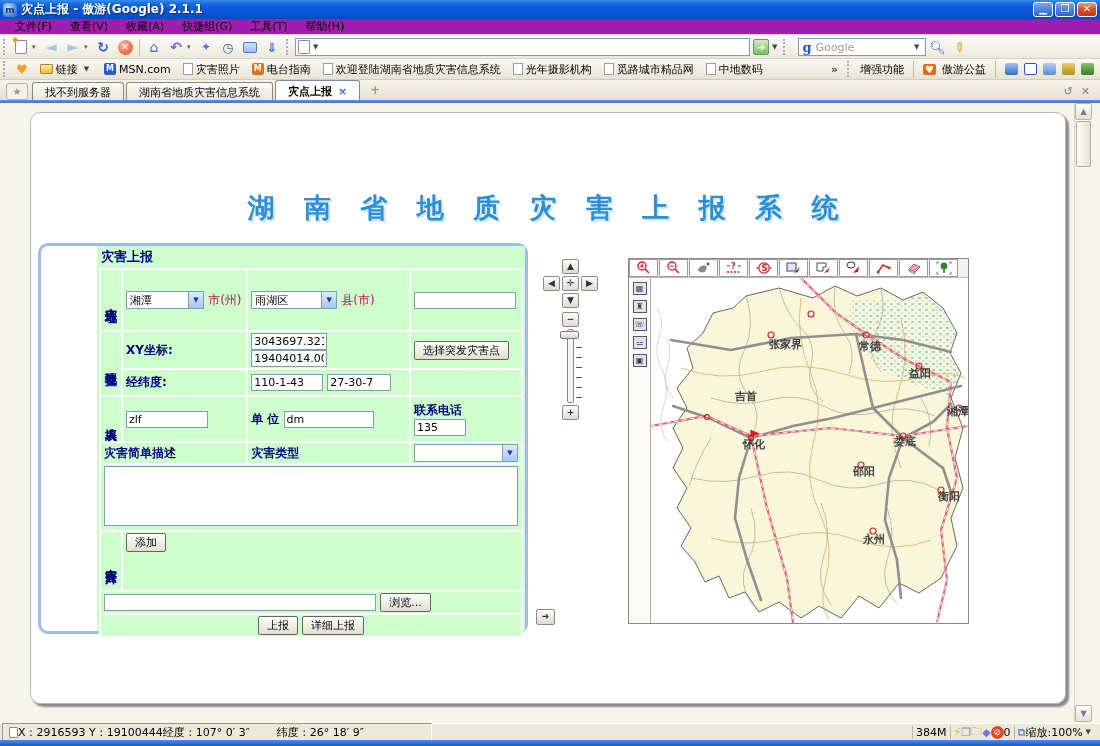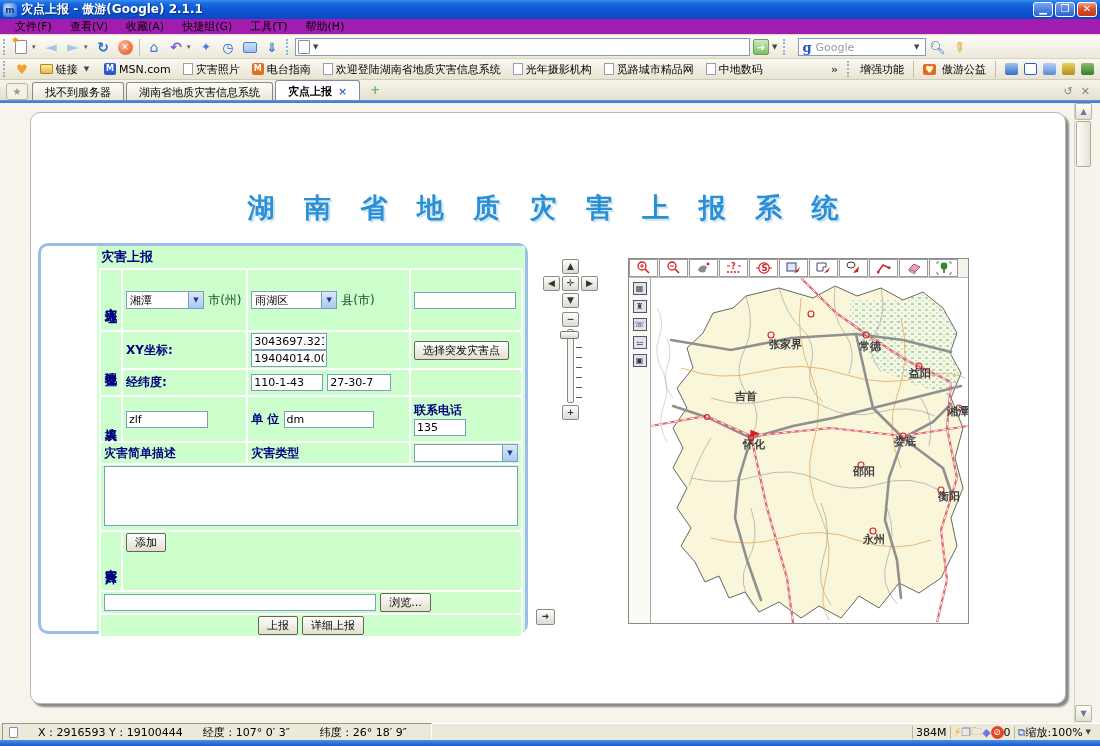--- a/index.html
+++ b/index.html
@@ -90,21 +90,21 @@
   td.vlab { width:18px; }
   .vtext { writing-mode:vertical-lr; text-orientation:upright; letter-spacing:1px; line-height:14px; font-size:12px; color:#000080; font-weight:bold; }
   .xpinput { border:1px solid #7f9db9; background:#fff; height:17px; font-size:11px; font-family:"DejaVu Sans",sans-serif; padding:0 2px; color:#000; font-weight:normal; }
   .xpselect { display:inline-flex; align-items:center; border:1px solid #7f9db9; background:#fff; height:18px; vertical-align:middle; }
   .xpselect .val { padding:0 3px; font-size:11px; color:#000; font-weight:normal; flex:1; white-space:nowrap; overflow:hidden; }
   .xpselect .arr { width:15px; height:16px; background:linear-gradient(180deg,#dceafc,#a8c8f0); border-left:1px solid #7f9db9;
     color:#1a3a8a; font-size:7px; text-align:center; line-height:16px; }
   .xpbtn { border:1px solid #666658; border-radius:2px; background:linear-gradient(#fefefc,#e2dfd0); font-size:11px; color:#000;
     font-weight:normal; padding:1px 8px; height:19px; font-family:"DejaVu Sans",sans-serif; }
   .ftextarea { width:414px; height:60px; border:1px solid #7f9db9; background:#fff; resize:none; }
-  .suffix { font-weight:normal; color:#14532d; font-size:12px; }
+  .suffix { font-weight:normal; color:#be185d; font-size:12px; }
 
   
   .navbtn { width:17px; height:15px; border:1px solid #8a8a8a; border-radius:2px; background:linear-gradient(#fdfdfd,#dedad0);
     color:#333; font-size:9px; text-align:center; line-height:13px; font-weight:bold; }
   #slidertrack { left:567px; top:329px; width:7px; height:74px; border:1px solid #888; background:#f4f4f0; border-radius:2px; }
   #sliderhandle { left:560px; top:331px; width:19px; height:8px; border:1px solid #777; border-radius:2px; background:linear-gradient(#fff,#d8d4c8); }
   #sliderticks { left:576px; top:338px; width:6px; height:62px;
     background:repeating-linear-gradient(to bottom, transparent 0 9px, #555 9px 10px); }
 
   
@@ -116,21 +116,21 @@
   #mapcanvas { left:22px; top:19px; width:317px; height:345px; background:#fff; overflow:hidden; }
   .citylabel { font-size:11px; font-weight:bold; fill:#3c3c3c; font-family:"DejaVu Sans",sans-serif; }
 
   
   #vscroll { left:1074px; top:103px; width:17px; height:620px; background:#f6f4ea; border-left:1px solid #d8d4c4; }
   .scrollbtn { position:absolute; left:0; width:17px; height:17px; border:1px solid #b8b4a4; border-radius:2px; background:linear-gradient(#fefefc,#e4e0d0); color:#6a7a9a; font-size:8px; text-align:center; line-height:15px; }
   #vthumb { position:absolute; left:1px; top:18px; width:15px; height:46px; border:1px solid #b0ac9c; border-radius:2px; background:linear-gradient(90deg,#fdfcf8,#e6e2d2); }
 
   
   #statusbar { left:0; top:723px; width:1100px; height:17px; background:#ece9d8; border-top:1px solid #fff; display:flex; align-items:center; font-size:11px; }
-  .statcell { display:flex; align-items:center; gap:20px; padding:0 6px; height:19px; border:1px solid; border-color:#9a968a #fff #fff #9a968a; margin-left:2px; }
+  .statcell { display:flex; align-items:center; gap:0; padding:0 6px; height:19px; border:1px solid; border-color:#9a968a #fff #fff #9a968a; margin-left:2px; }
   .statsep { width:1px; height:13px; background:#b8b4a4; margin:0 3px; }
   #bottomstrip { left:0; top:740px; width:1100px; height:6px; background:linear-gradient(180deg,#4a90e8,#1c55c8); }
   .stat-ic { font-size:11px; }
 </style>
 </head>
 <body>
 
 <div id="screen">
 
   <div class="abs" id="titlebar">
@@ -600,21 +600,21 @@
     <span class="scrollbtn" style="top:0;">▲</span>
     <span id="vthumb"></span>
     <span class="scrollbtn" style="top:602px;">▼</span>
   </div>
 
   <div class="abs" id="statusbar">
     <span class="statcell" style="min-width:430px;">
       <span class="icon-page" style="width:9px;height:11px;"></span>
       <span>X：2916593 Y：19100444</span>
       <span style="margin-left:0;">经度：107° 0′ 3″</span>
-      <span style="margin-left:10px;">纬度：26° 18′ 9″</span>
+      <span style="margin-left:27px;">纬度：26° 18′ 9″</span>
     </span>
     <span style="flex:1"></span>
     <span class="statsep"></span>
     <span>384M</span>
     <span class="statsep"></span>
     <span class="stat-ic" style="color:#e8b020;">⚡</span>
     <span class="stat-ic" style="color:#7a8ac0;">❐</span>
     <span class="stat-ic" style="color:#d8a850;">🗀</span>
     <span class="stat-ic" style="color:#6a7ae0;">◆</span>
     <span style="width:13px;height:13px;border-radius:50%;background:#e04828;color:#fff;font-size:9px;line-height:13px;text-align:center;">⊘</span>

